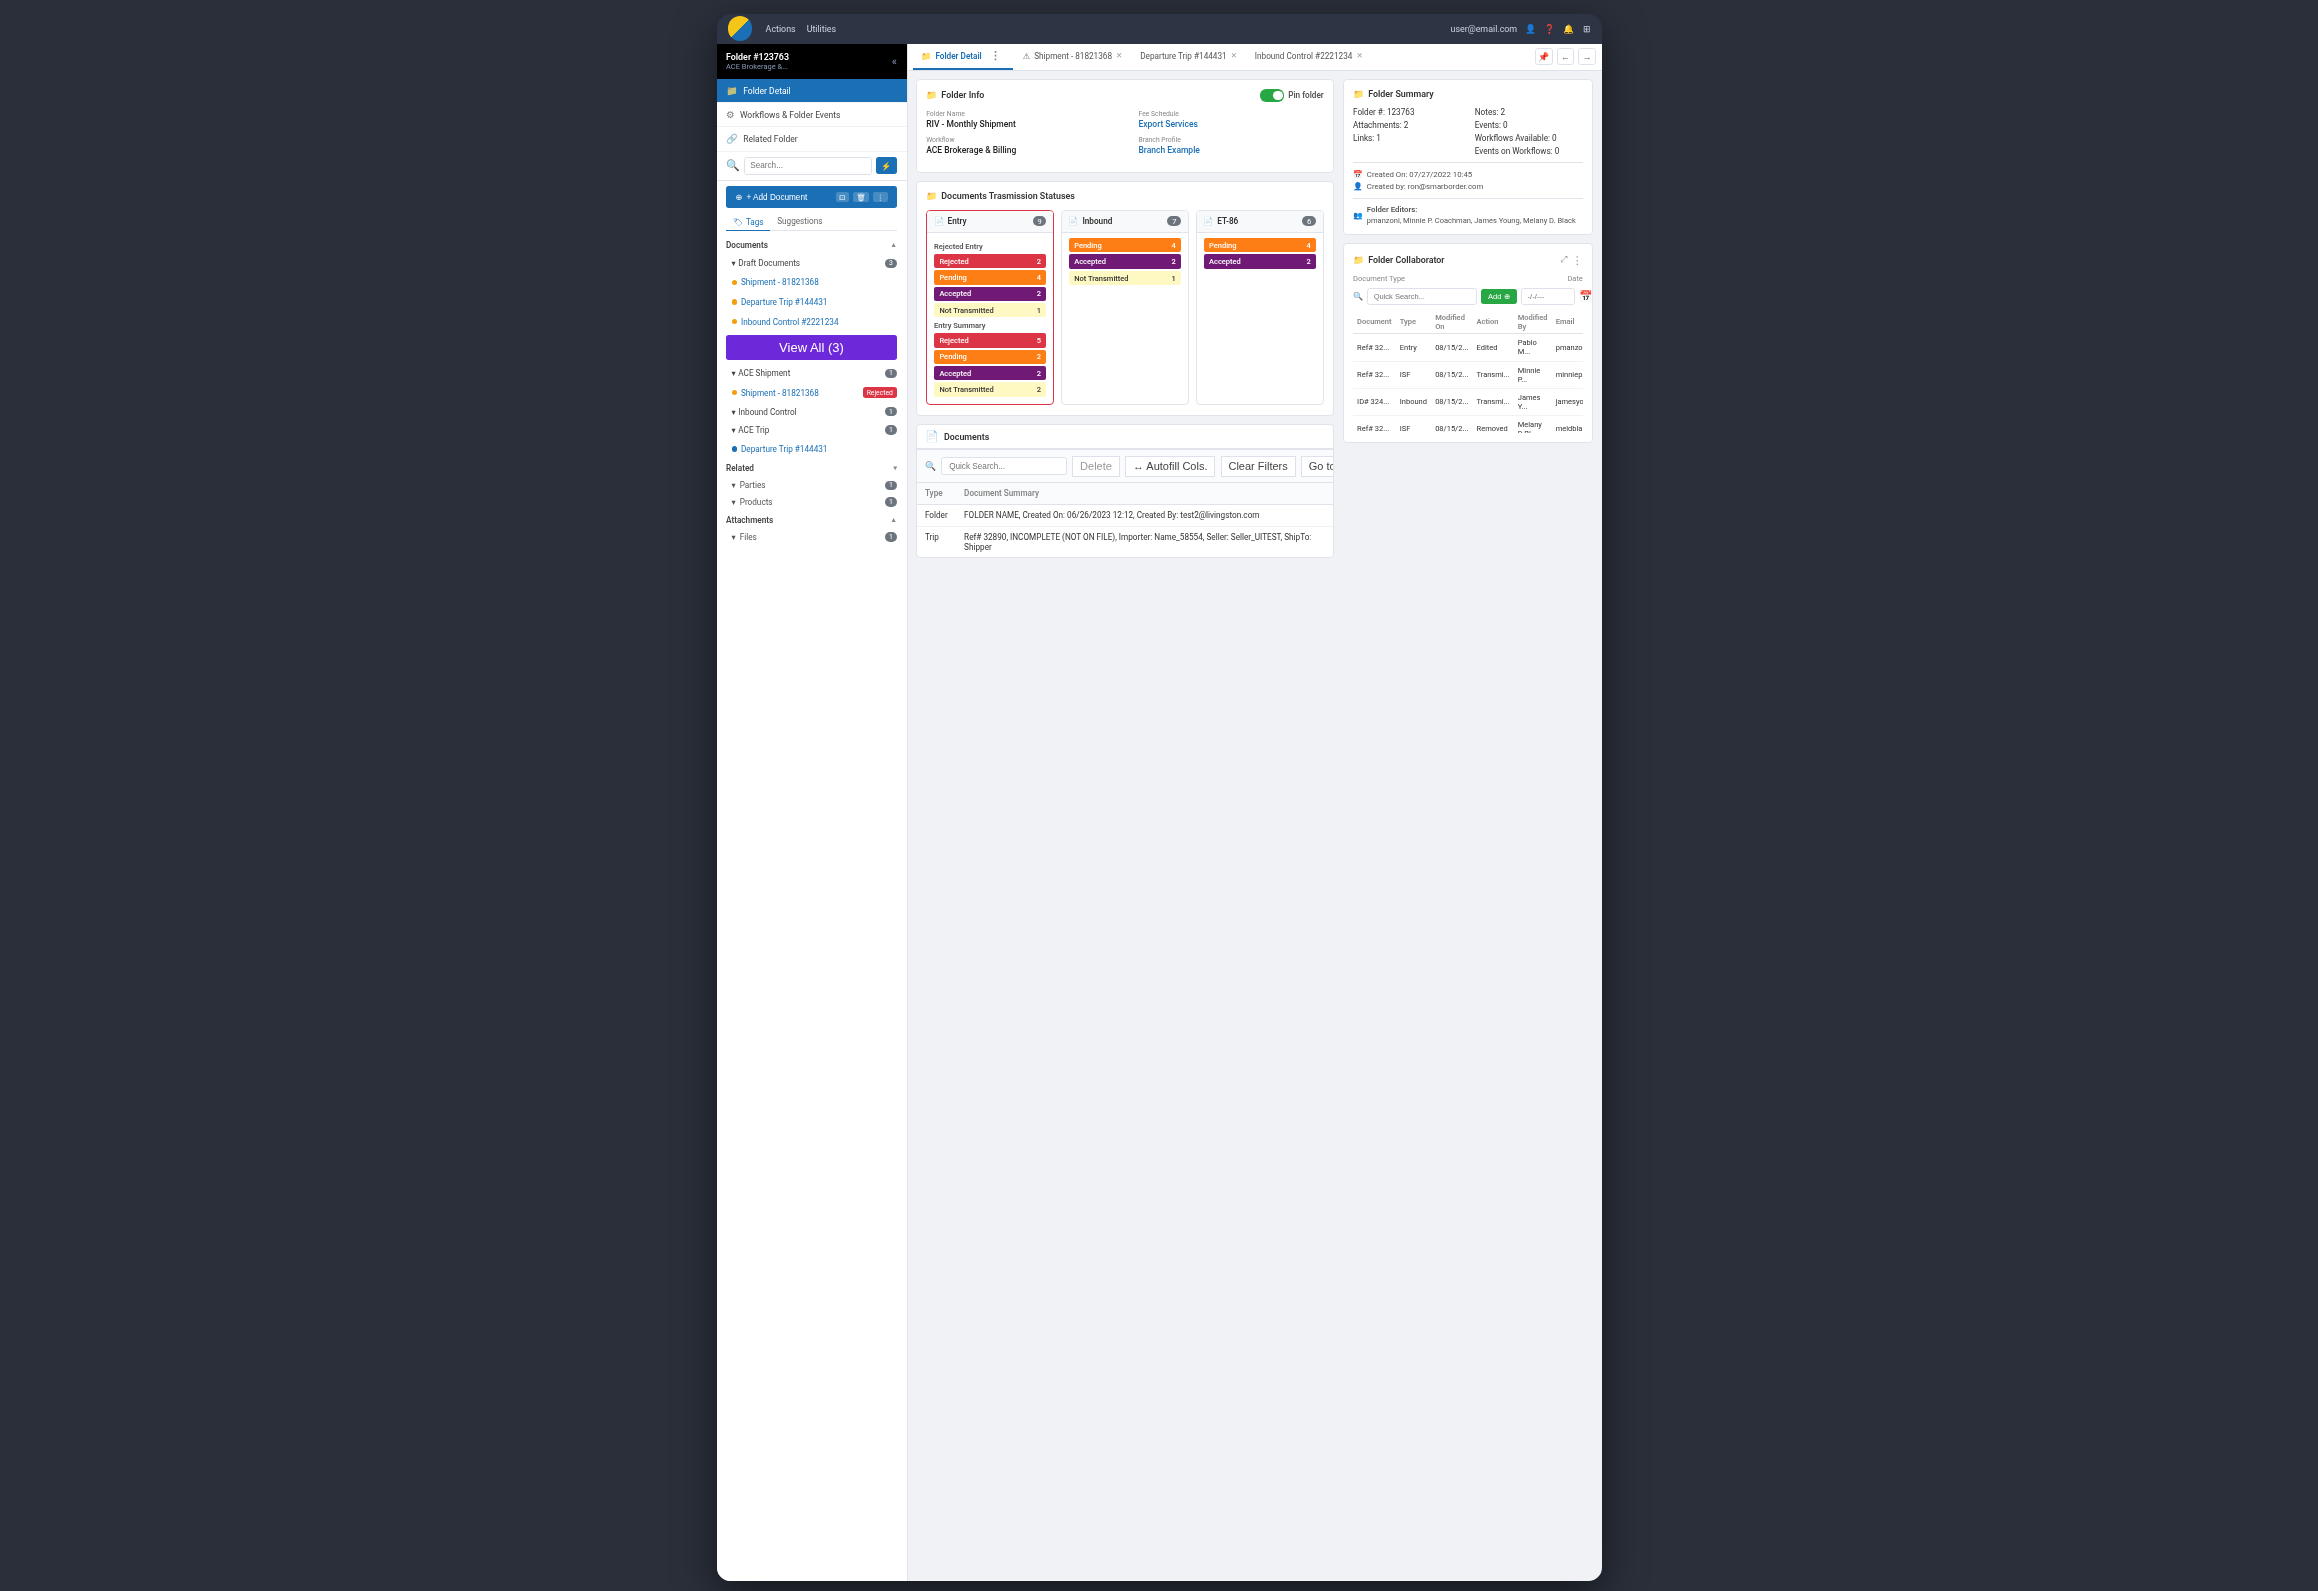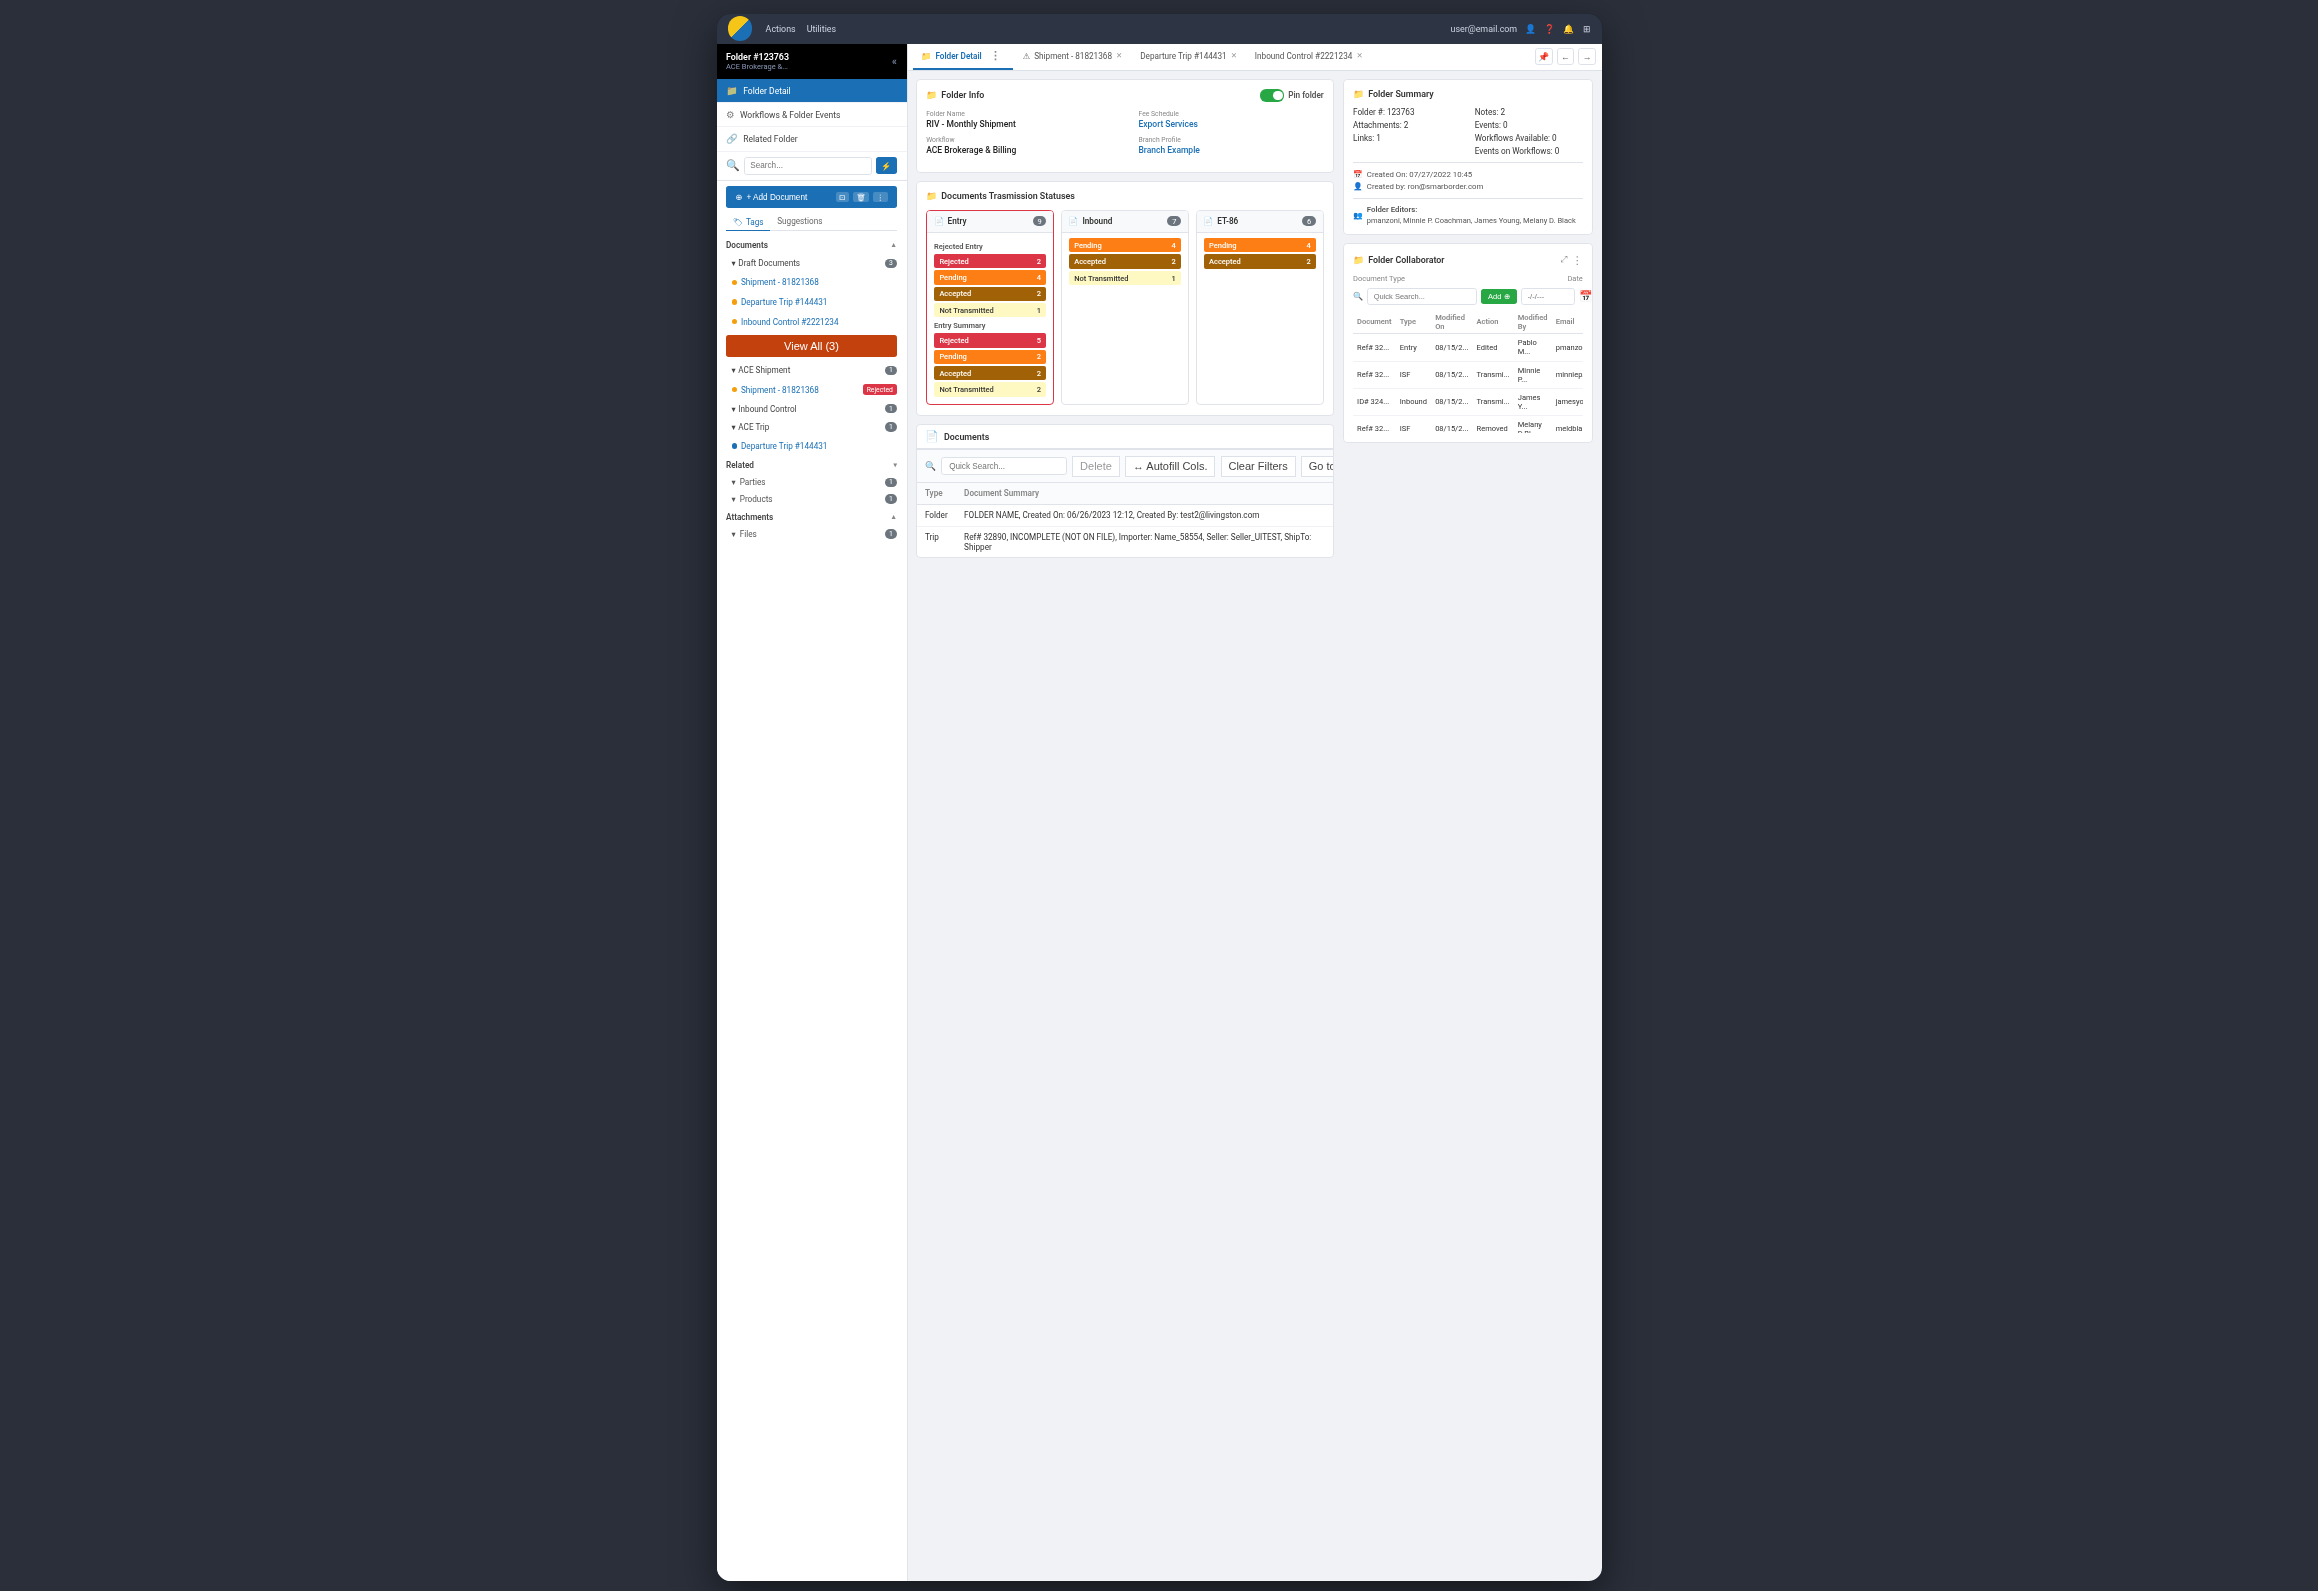--- a/index.html
+++ b/index.html
@@ -226,26 +226,26 @@
     .badge-rejected {
       background: #dc3545;
       color: #fff;
       border-radius: 2.7px;
       padding: 1.4px 4.1px;
       font-size: 6.8px;
       margin-left: auto;
     }
     .view-all-btn {
       margin: 4.1px 9.5px;
-      background: #c2410c;
+      background: #6d28d9;
       color: #fff;
       border: none;
       border-radius: 2.7px;
       padding: 4.8px;
-      font-size: 11px;
+      font-size: 13px;
       cursor: pointer;
       width: calc(100% - 19px);
       text-align: center;
     }
     .sub-section {
       padding: 3.4px 9.5px 3.4px 15px;
       font-size: 8.2px;
       color: #555;
       display: flex;
       align-items: center;
@@ -435,21 +435,21 @@
       justify-content: space-between;
       border-radius: 2px;
       padding: 2.7px 5.4px;
       margin-bottom: 2px;
       font-size: 7.5px;
       color: #fff;
       font-weight: 500;
     }
     .status-row.rejected { background: #dc3545; }
     .status-row.pending { background: #fd7e14; }
-    .status-row.accepted { background: #a16207; }
+    .status-row.accepted { background: #701a75; }
     .status-row.not-transmitted { background: #fef9c3; color: #333; }
     
     .right-summary {
       width: 259px;
       flex-shrink: 0;
       overflow-y: auto;
       padding: 8.2px 8.2px 8.2px 0;
       display: flex;
       flex-direction: column;
       gap: 8.2px;

